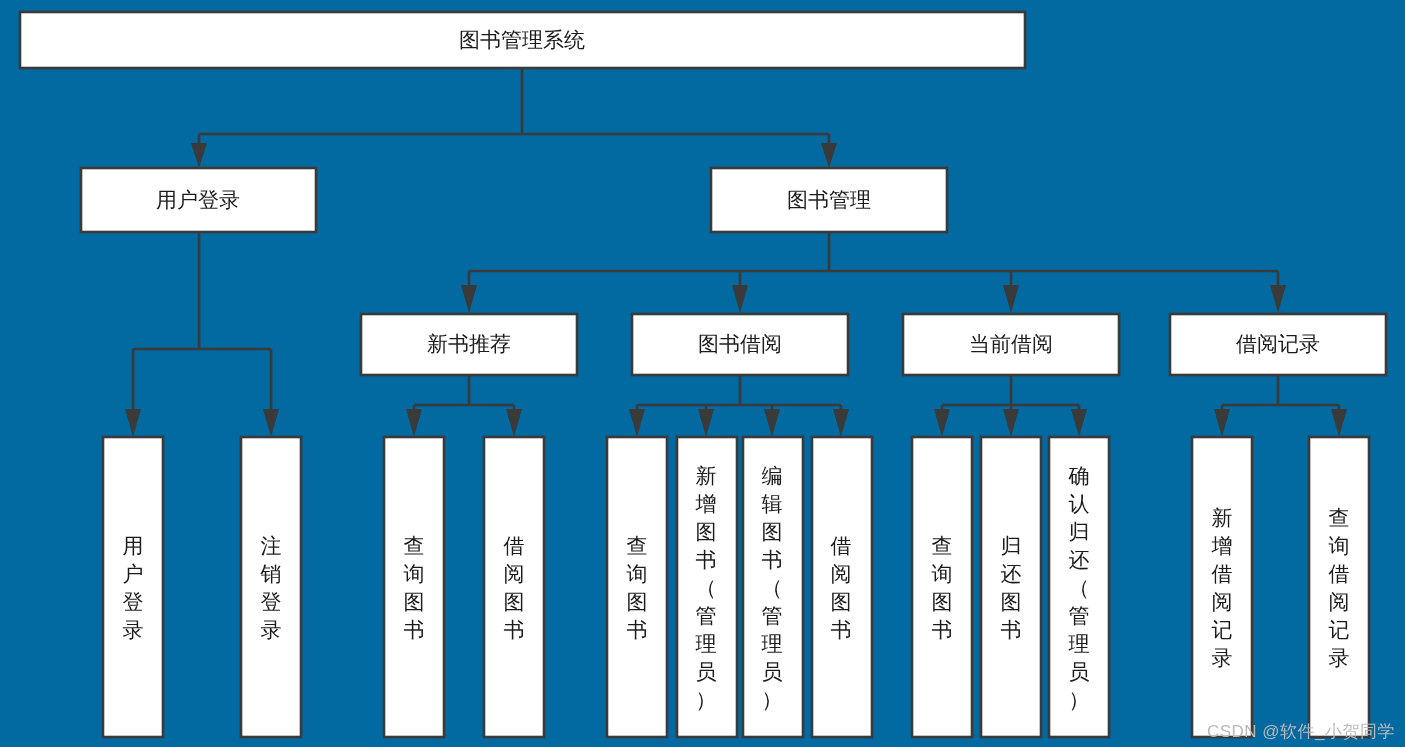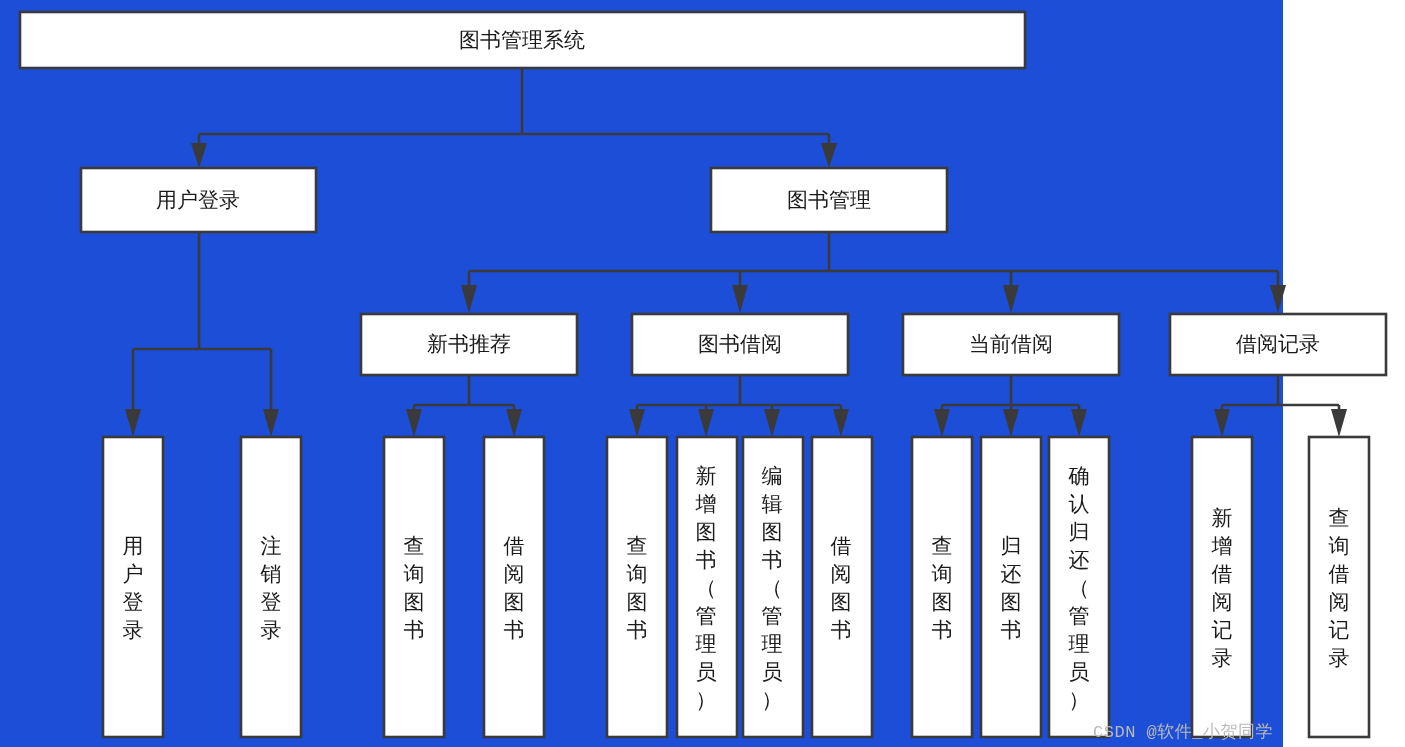--- a/index.html
+++ b/index.html
@@ -8,23 +8,23 @@
     background: #ffffff;
   }
   body {
     width: 1405px;
     height: 747px;
     font-family: "DejaVu Sans", "Liberation Sans", sans-serif;
     overflow: hidden;
   }
   #diagram-root {
     position: relative;
-    width: 1283px;
+    width: 1405px;
     height: 747px;
-    background: #1d4ed8;
+    background: #0369a1;
   }
   svg#flow-svg {
     position: absolute;
     left: 0;
     top: 0;
     width: 1405px;
     height: 747px;
   }
   .node-box {
     fill: #ffffff;
@@ -51,21 +51,21 @@
   .node-label-v {
     font-family: "DejaVu Sans", "Liberation Sans", sans-serif;
     font-size: 21px;
     fill: #1b1b1b;
     text-anchor: middle;
   }
   .watermark {
     position: absolute;
     right: 10px;
     bottom: 4px;
-    font-family: Liberation Mono, monospace;
+    font-family: Liberation Sans, sans-serif;
     font-size: 17px;
     color: #b9b9b9;
     letter-spacing: 0.5px;
     white-space: nowrap;
     text-align: center;
   }
 </style>
 </head>
 <body>
 

